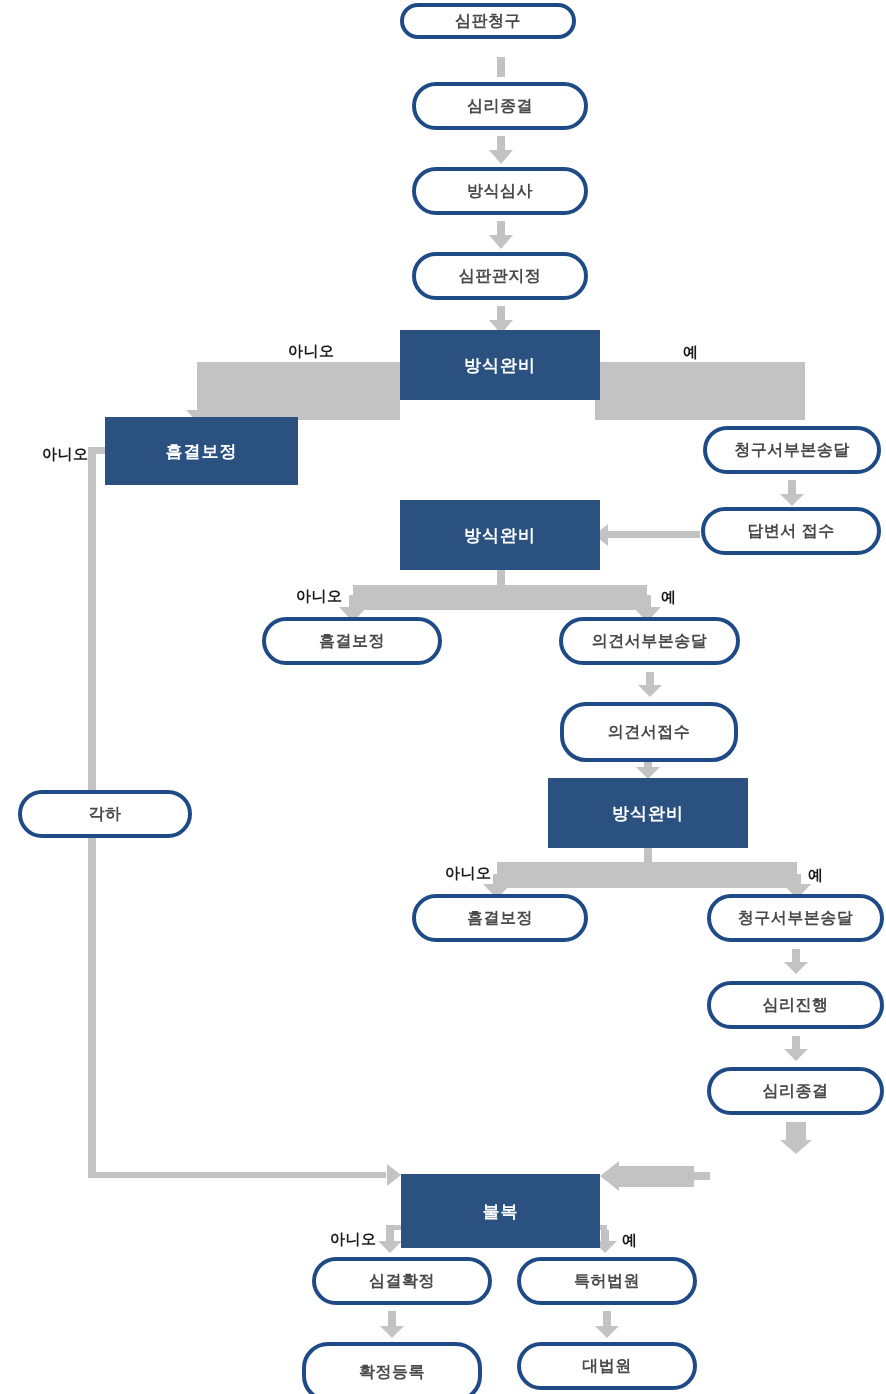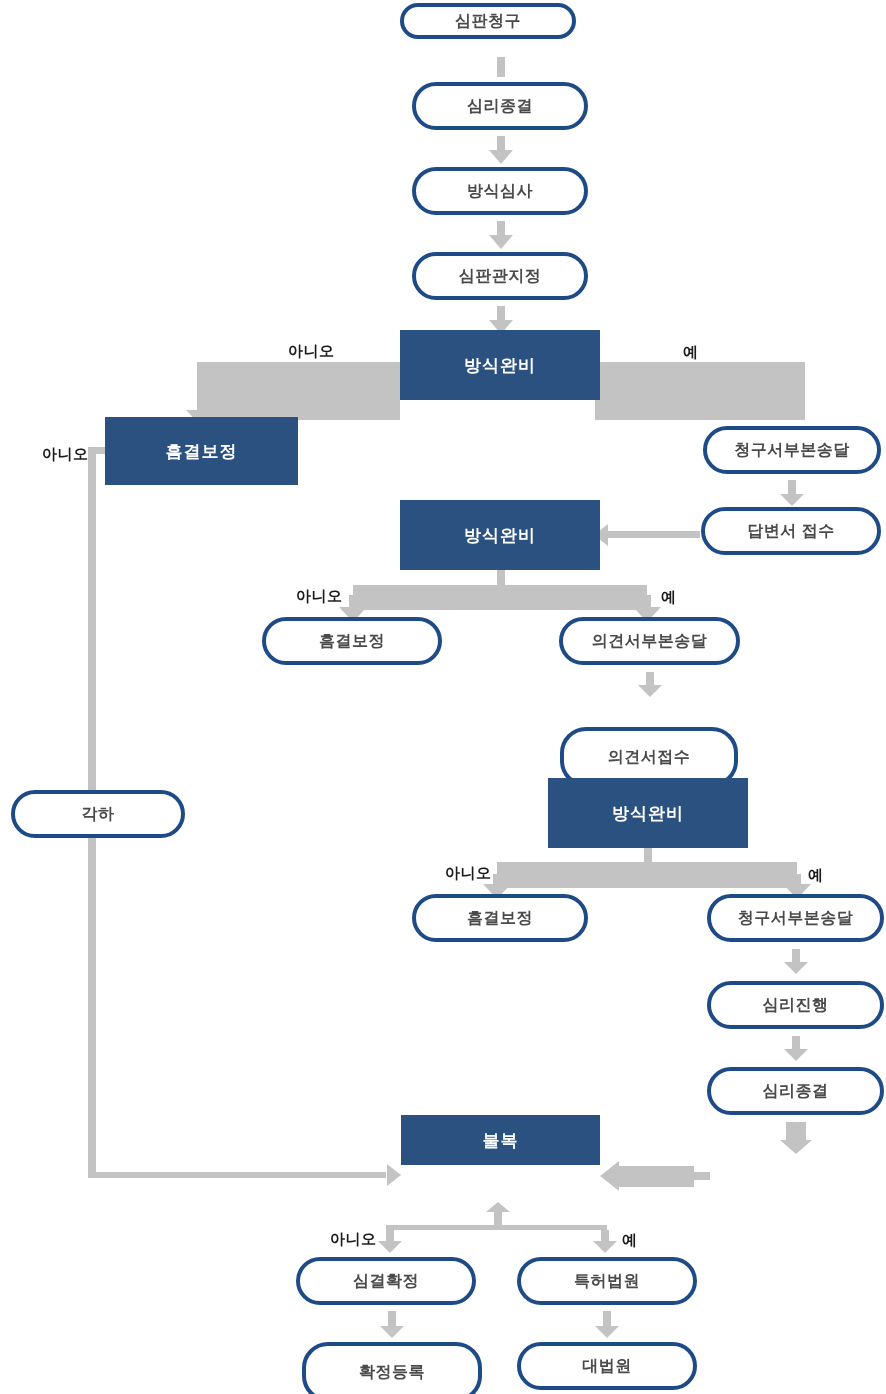--- a/index.html
+++ b/index.html
@@ -116,30 +116,30 @@
   <div class="blabel" style="left:622px;top:1231px">예</div>
 
   <div class="pill" style="left:400px;top:3px;width:176px;height:36px">심판청구</div>
   <div class="pill" style="left:412px;top:82px;width:176px;height:48px">심리종결</div>
   <div class="pill" style="left:412px;top:167px;width:176px;height:48px">방식심사</div>
   <div class="pill" style="left:703px;top:426px;width:178px;height:48px">청구서부본송달</div>
   <div class="pill" style="left:412px;top:252px;width:176px;height:48px">심판관지정</div>
   <div class="pill" style="left:701px;top:507px;width:180px;height:48px">답변서 접수</div>
   <div class="pill" style="left:262px;top:617px;width:180px;height:48px">흠결보정</div>
   <div class="pill" style="left:559px;top:617px;width:181px;height:48px">의견서부본송달</div>
-  <div class="pill" style="left:560px;top:727px;width:178px;height:60px">의견서접수</div>
+  <div class="pill" style="left:560px;top:702px;width:178px;height:60px">의견서접수</div>
   <div class="pill" style="left:412px;top:894px;width:176px;height:48px">흠결보정</div>
   <div class="pill" style="left:707px;top:894px;width:177px;height:48px">청구서부본송달</div>
   <div class="pill" style="left:707px;top:981px;width:177px;height:48px">심리진행</div>
   <div class="pill" style="left:707px;top:1067px;width:177px;height:48px">심리종결</div>
-  <div class="pill" style="left:11px;top:790px;width:174px;height:48px">각하</div>
-  <div class="pill" style="left:296px;top:1257px;width:180px;height:48px">심결확정</div>
+  <div class="pill" style="left:18px;top:790px;width:174px;height:48px">각하</div>
+  <div class="pill" style="left:312px;top:1257px;width:180px;height:48px">심결확정</div>
   <div class="pill" style="left:517px;top:1257px;width:180px;height:48px">특허법원</div>
   <div class="pill" style="left:302px;top:1342px;width:180px;height:60px">확정등록</div>
   <div class="pill" style="left:517px;top:1342px;width:180px;height:48px">대법원</div>
 
   <div class="dbox" style="left:400px;top:330px;width:200px;height:70px">방식완비</div>
   <div class="dbox" style="left:105px;top:417px;width:193px;height:68px">흠결보정</div>
   <div class="dbox" style="left:400px;top:500px;width:200px;height:70px">방식완비</div>
   <div class="dbox" style="left:548px;top:778px;width:200px;height:70px">방식완비</div>
-  <div class="dbox" style="left:401px;top:1115px;width:199px;height:50px">불복</div>
+  <div class="dbox" style="left:401px;top:1174px;width:199px;height:74px">불복</div>
 
 </div>
 
 </body></html>

